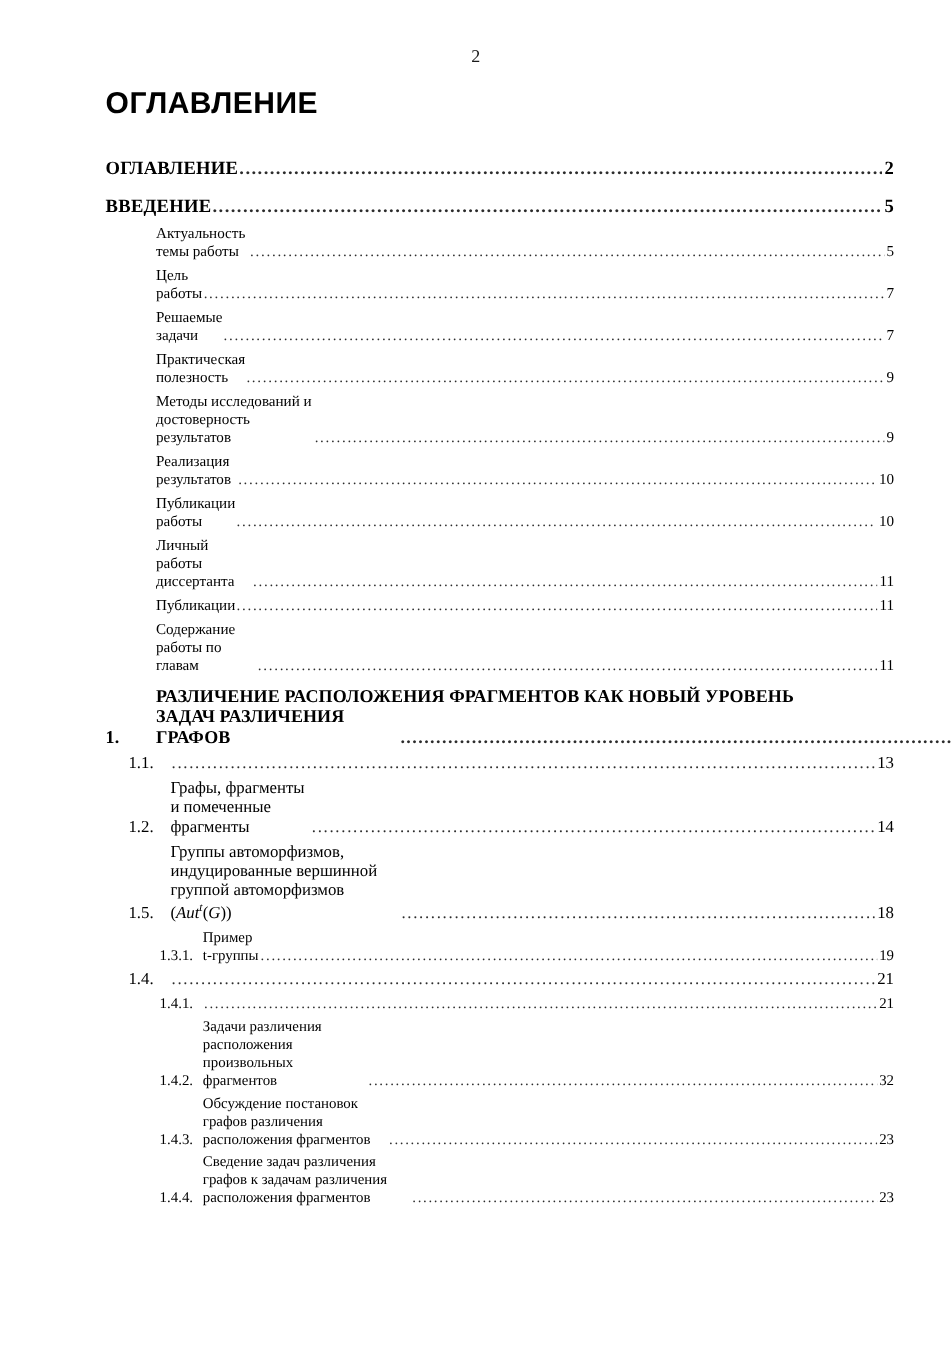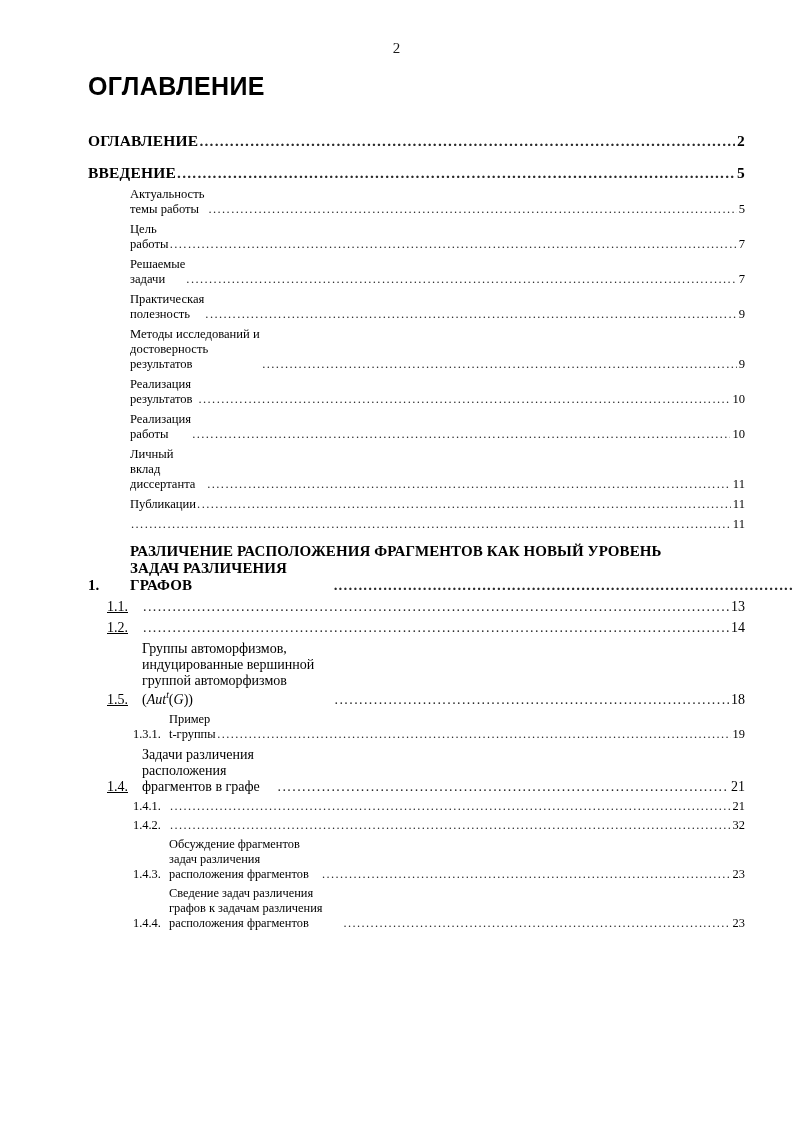--- a/index.html
+++ b/index.html
@@ -110,21 +110,21 @@
     width: 100%;
   }
   .chapter .leader { font-weight: bold; letter-spacing: 1.2px; }
 
   
   .lvl2 {
     font-size: 14px;
     margin-top: 5px;
     padding-left: 19px;
   }
-  .lvl2 .num { width: 35px; text-decoration: underline; }
+  .lvl2 .num { width: 35px; }
 
   
   .lvl3 {
     font-size: 12.4px;
     margin-top: 4px;
     padding-left: 45px;
   }
   .lvl3 .num { width: 36px; }
   .sup { vertical-align: super; font-size: 0.7em; font-style: italic; }
 </style>
@@ -172,89 +172,91 @@
         <span class="label">Методы исследований и достоверность результатов</span>
         <span class="leader"></span>
         <span class="pg">9</span>
       </div>
       <div class="toc-row lvl2p">
         <span class="label">Реализация результатов</span>
         <span class="leader"></span>
         <span class="pg">10</span>
       </div>
       <div class="toc-row lvl2p">
-        <span class="label">Реализация работы</span>
+        <span class="label">Публикации работы</span>
         <span class="leader"></span>
         <span class="pg">10</span>
       </div>
       <div class="toc-row lvl2p">
-        <span class="label">Личный вклад диссертанта</span>
+        <span class="label">Личный работы диссертанта</span>
         <span class="leader"></span>
         <span class="pg">11</span>
       </div>
       <div class="toc-row lvl2p">
         <span class="label">Публикации</span>
         <span class="leader"></span>
         <span class="pg">11</span>
       </div>
       <div class="toc-row lvl2p">
+        <span class="label">Содержание работы по главам</span>
         <span class="leader"></span>
         <span class="pg">11</span>
       </div>
       <div class="toc-row chapter">
         <span class="num">1.</span>
         <span class="chap-body">
           <span class="chap-line1">РАЗЛИЧЕНИЕ РАСПОЛОЖЕНИЯ ФРАГМЕНТОВ КАК НОВЫЙ УРОВЕНЬ</span>
           <span class="chap-line2">
             <span class="label">ЗАДАЧ РАЗЛИЧЕНИЯ ГРАФОВ</span>
             <span class="leader"></span>
           </span>
         </span>
       </div>
       <div class="toc-row lvl2">
         <span class="num">1.1.</span>
         <span class="leader"></span>
         <span class="pg">13</span>
       </div>
       <div class="toc-row lvl2">
         <span class="num">1.2.</span>
+        <span class="label">Графы, фрагменты и помеченные фрагменты</span>
         <span class="leader"></span>
         <span class="pg">14</span>
       </div>
       <div class="toc-row lvl2">
         <span class="num">1.5.</span>
         <span class="label">Группы автоморфизмов, индуцированные вершинной группой автоморфизмов (<i>Aut</i><sup class="sup">t</sup>(<i>G</i>))</span>
         <span class="leader"></span>
         <span class="pg">18</span>
       </div>
       <div class="toc-row lvl3">
         <span class="num">1.3.1.</span>
         <span class="label">Пример t-группы</span>
         <span class="leader"></span>
         <span class="pg">19</span>
       </div>
       <div class="toc-row lvl2">
         <span class="num">1.4.</span>
-        <span class="label">Задачи различения расположения фрагментов в графе</span>
         <span class="leader"></span>
         <span class="pg">21</span>
       </div>
       <div class="toc-row lvl3">
         <span class="num">1.4.1.</span>
         <span class="leader"></span>
         <span class="pg">21</span>
       </div>
       <div class="toc-row lvl3">
         <span class="num">1.4.2.</span>
+        <span class="label">Задачи различения расположения произвольных фрагментов</span>
         <span class="leader"></span>
         <span class="pg">32</span>
       </div>
       <div class="toc-row lvl3">
         <span class="num">1.4.3.</span>
-        <span class="label">Обсуждение фрагментов задач различения расположения фрагментов</span>
+        <span class="label">Обсуждение постановок графов различения расположения фрагментов</span>
         <span class="leader"></span>
         <span class="pg">23</span>
       </div>
       <div class="toc-row lvl3">
         <span class="num">1.4.4.</span>
         <span class="label">Сведение задач различения графов к задачам различения расположения фрагментов</span>
         <span class="leader"></span>
         <span class="pg">23</span>
       </div>
     </div>

